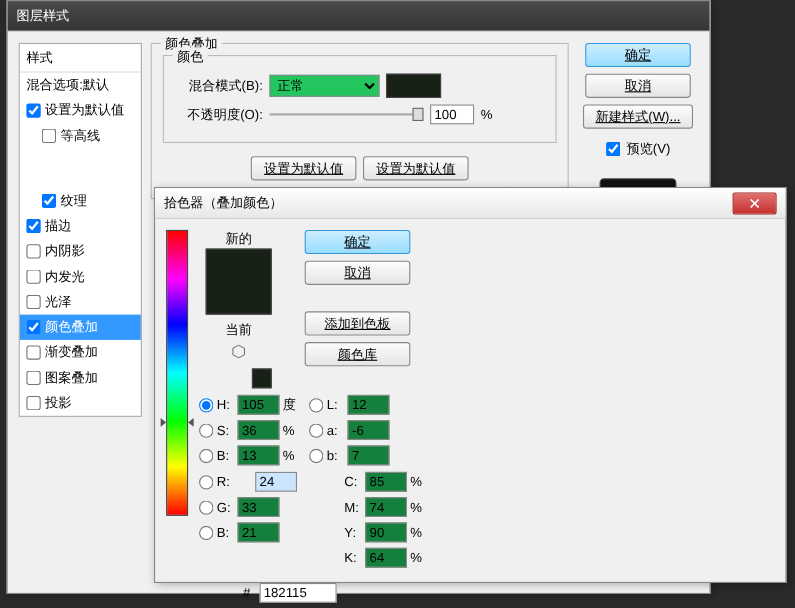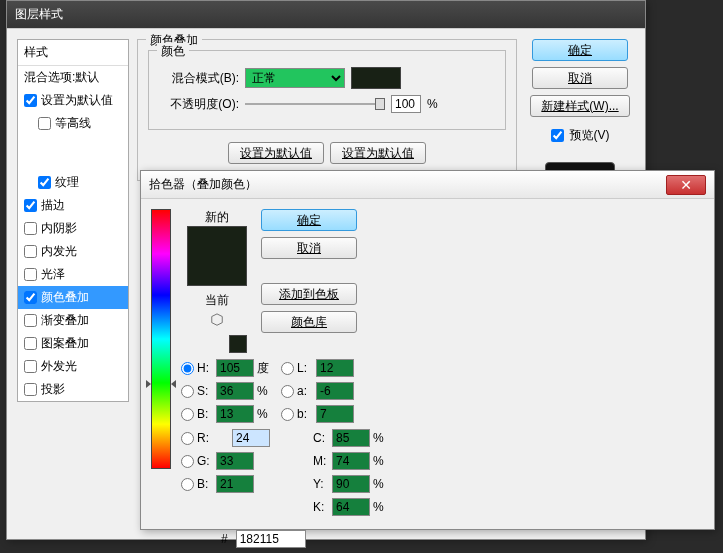--- a/index.html
+++ b/index.html
@@ -26,21 +26,21 @@
 select { border: 1px solid #888; background: #22c55e; padding: 1px 2px; height: 20px; }
 .swatch { width: 50px; height: 22px; border: 1px solid #444; }
 .btn { background: linear-gradient(#fcfcfc, #e5e5e5); border: 1px solid #888; border-radius: 3px; padding: 3px 10px; min-width: 96px; height: 22px; cursor: pointer; display: inline-flex; align-items: center; justify-content: center; text-decoration: underline; }
 .btn.primary { background: linear-gradient(#cceeff, #99ddff); border-color: #3399dd; }
 .right-col { width: 110px; display: flex; flex-direction: column; gap: 6px; align-items: center; }
 
 .slider { width: 140px; height: 16px; position: relative; }
 .slider::before { content: ""; position: absolute; left: 0; right: 0; top: 7px; height: 2px; background: #aaa; }
 .slider .thumb { position: absolute; right: 0; top: 2px; width: 10px; height: 12px; background: #ddd; border: 1px solid #666; }
 
-.numbox { width: 30px; border: 1px solid #888; padding: 1px 3px; height: 18px; background: #fff; }
+.numbox { width: 40px; border: 1px solid #888; padding: 1px 3px; height: 18px; background: #fff; }
 
 .w2 { left: 140px; top: 170px; width: 575px; height: 360px; }
 .w2-body { display: flex; padding: 10px; gap: 10px; }
 
 .gradient-area { width: 260px; height: 260px; border: 1px solid #444; background: linear-gradient(to bottom, rgba(0,0,0,0) 0%, #000 100%), linear-gradient(to right, #fff 0%, #00ff20 100%); position: relative; }
 .picker-dot { position: absolute; width: 10px; height: 10px; border: 1px solid #fff; border-radius: 50%; left: 88px; top: 226px; }
 
 .hue-strip { width: 20px; height: 260px; border: 1px solid #444; background: linear-gradient(to bottom, #ff0000 0%, #ff00ff 17%, #0000ff 33%, #00ffff 50%, #00ff00 67%, #ffff00 83%, #ff0000 100%); position: relative; }
 .hue-arrow { position: absolute; left: -6px; top: 170px; width: 0; height: 0; border-top: 4px solid transparent; border-bottom: 4px solid transparent; border-left: 5px solid #555; }
 .hue-arrow.r { left: auto; right: -6px; border-left: none; border-right: 5px solid #555; }
@@ -110,24 +110,20 @@
             <input type="checkbox" checked="" style="">
             <span>颜色叠加</span>
           </div>
           <div class="item">
             <input type="checkbox" style="">
             <span>渐变叠加</span>
           </div>
           <div class="item">
             <input type="checkbox" style="">
             <span>图案叠加</span>
-          </div>
-          <div class="item">
-            <input type="checkbox" style="">
-            <span>外发光</span>
           </div>
           <div class="item">
             <input type="checkbox" style="">
             <span>投影</span>
           </div>
         </div>
     </div>
     <div style="flex:1">
       <div class="group">
         <span class="group-title">颜色叠加</span>
@@ -170,21 +166,21 @@
   <div class="titlebar">
     <span class="title">拾色器（叠加颜色）</span>
     <div class="close-btn">✕</div>
   </div>
   <div class="w2-body">
     <div class="hue-strip">
       <div class="hue-arrow"></div>
       <div class="hue-arrow r"></div>
     </div>
     <div style="flex:1;display:flex;flex-direction:column;gap:6px">
-      <div style="display:flex;gap:8px">
+      <div style="display:flex;gap:24px">
         <div class="preview-col">
           <span>新的</span>
           <div class="preview-box preview-new"></div>
           <span style="margin-top:6px">当前</span>
           <svg class="cube-icon" viewBox="0 0 16 16">
               <path d="M8 1l6 3v7l-6 3-6-3V4z" fill="none" stroke="#666"></path>
             </svg>
           <div class="preview-old"></div>
         </div>
         <div class="btn-col">

